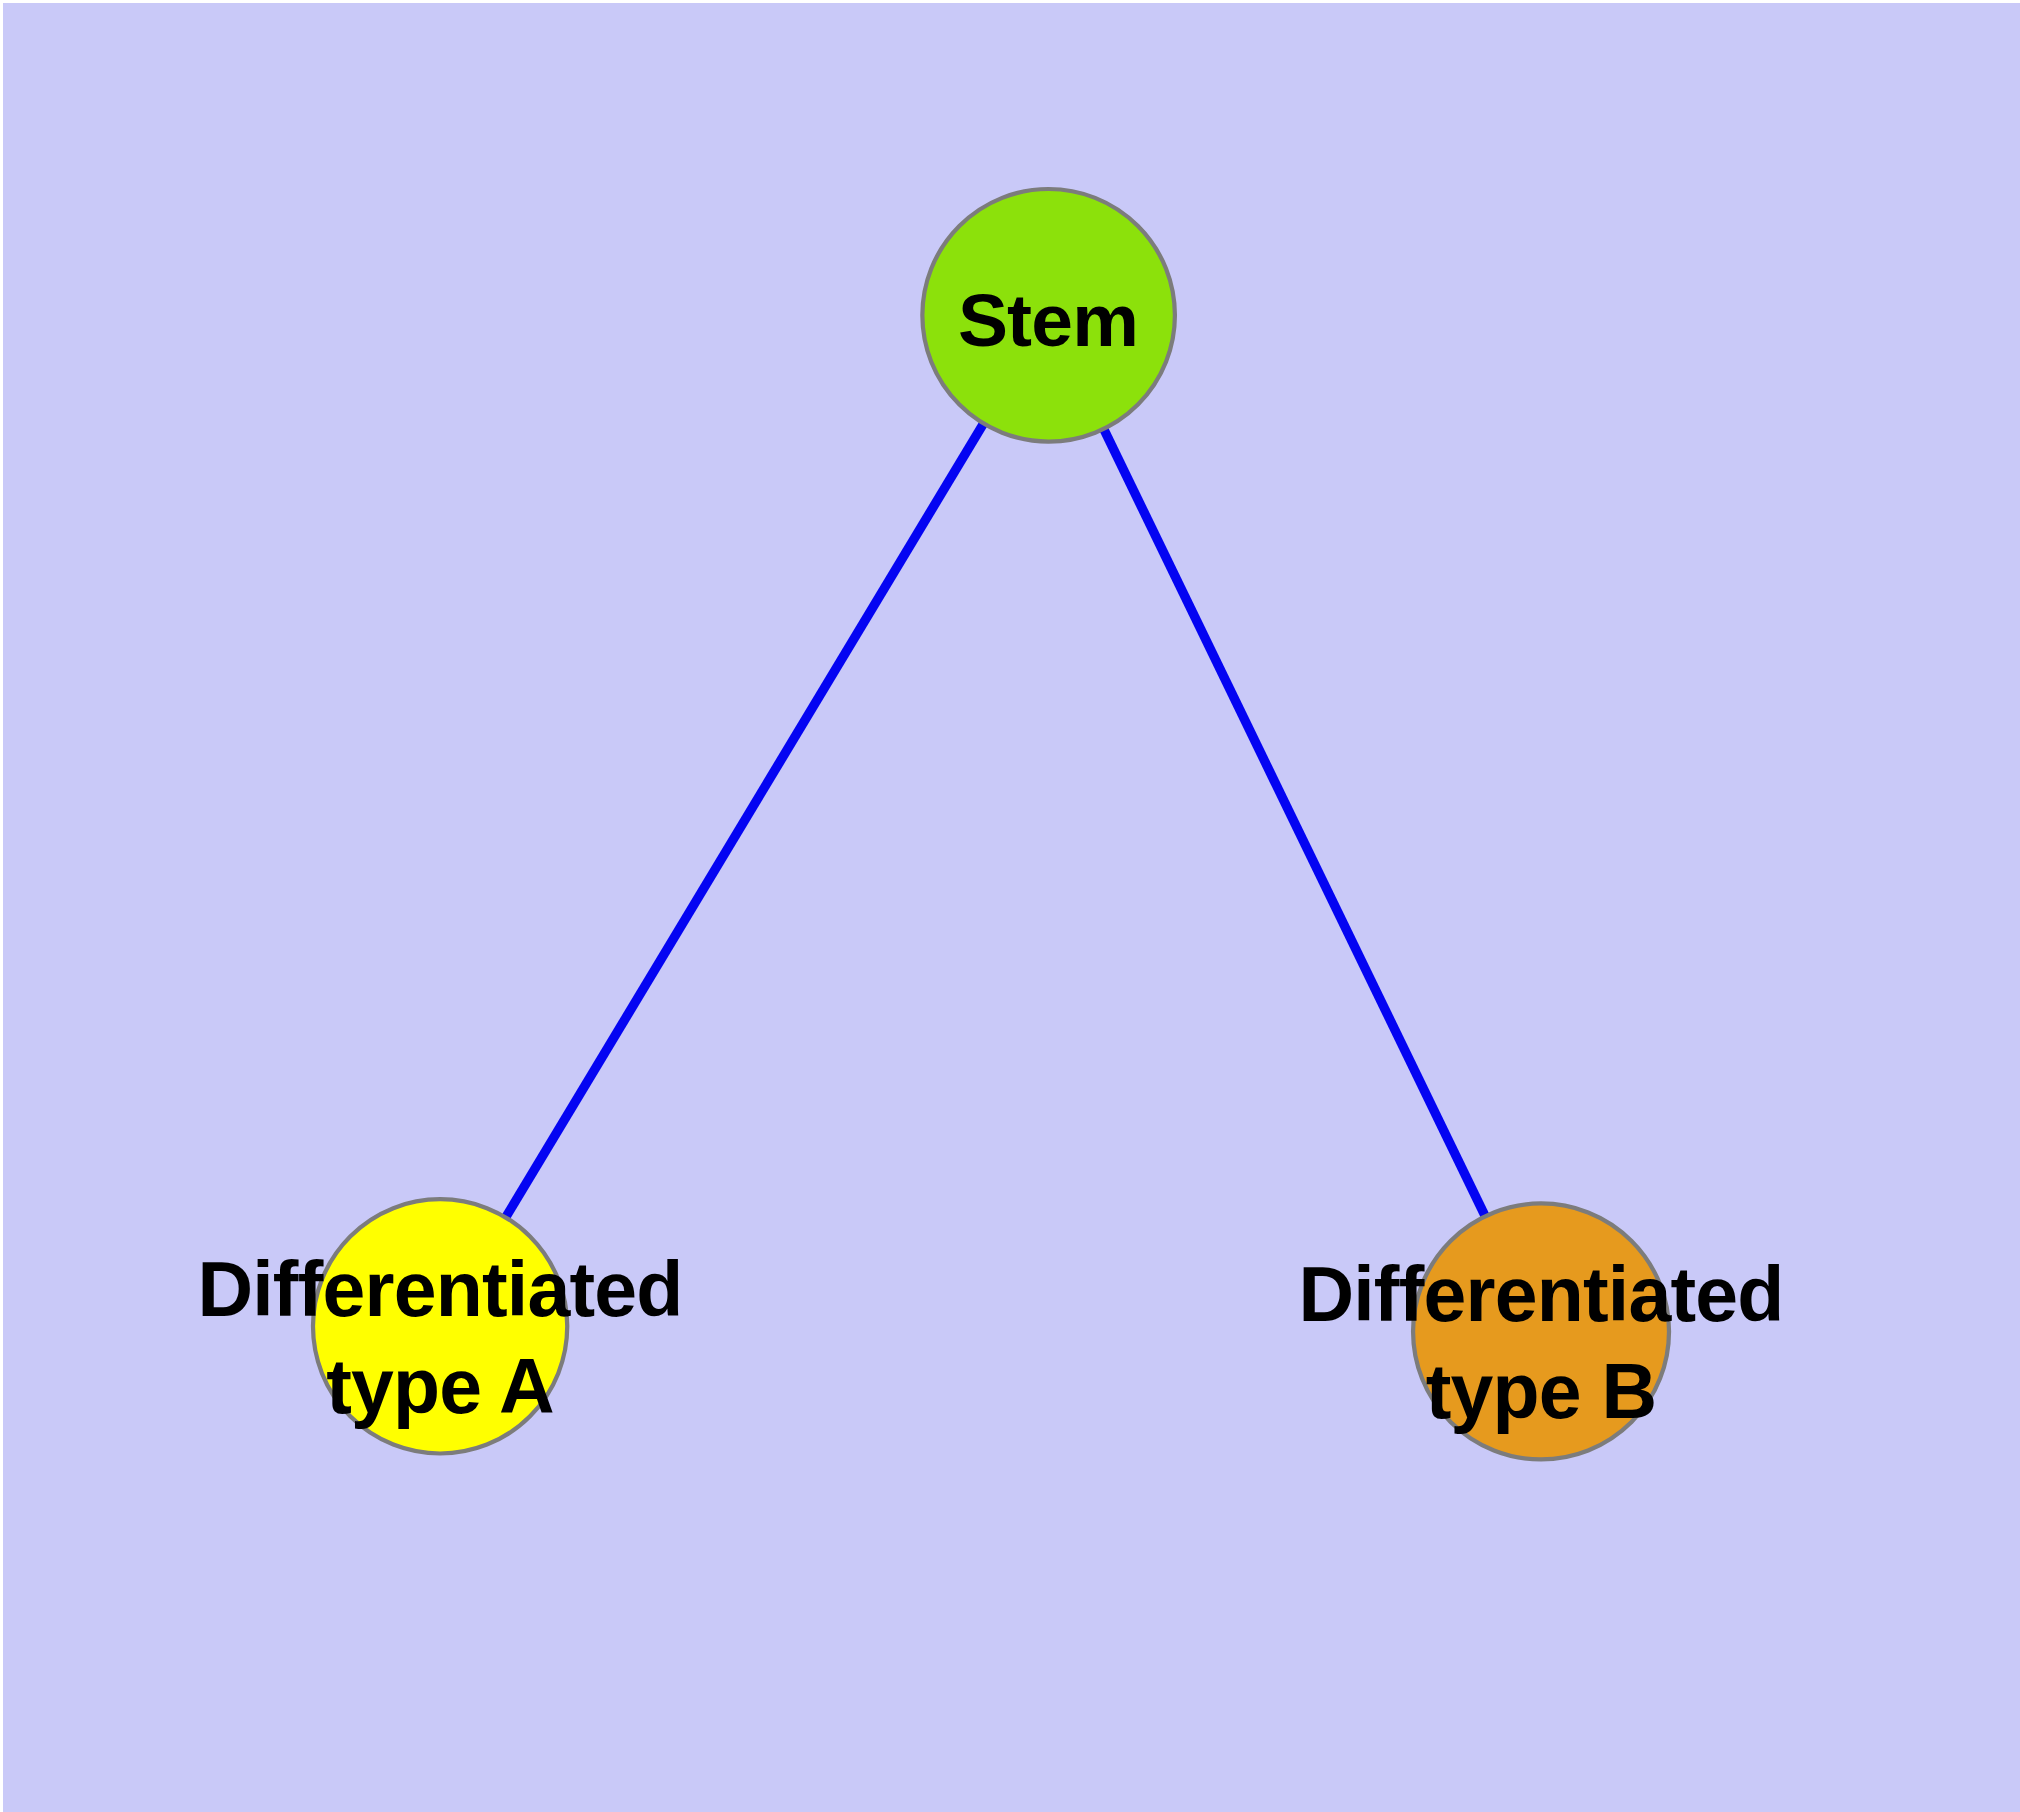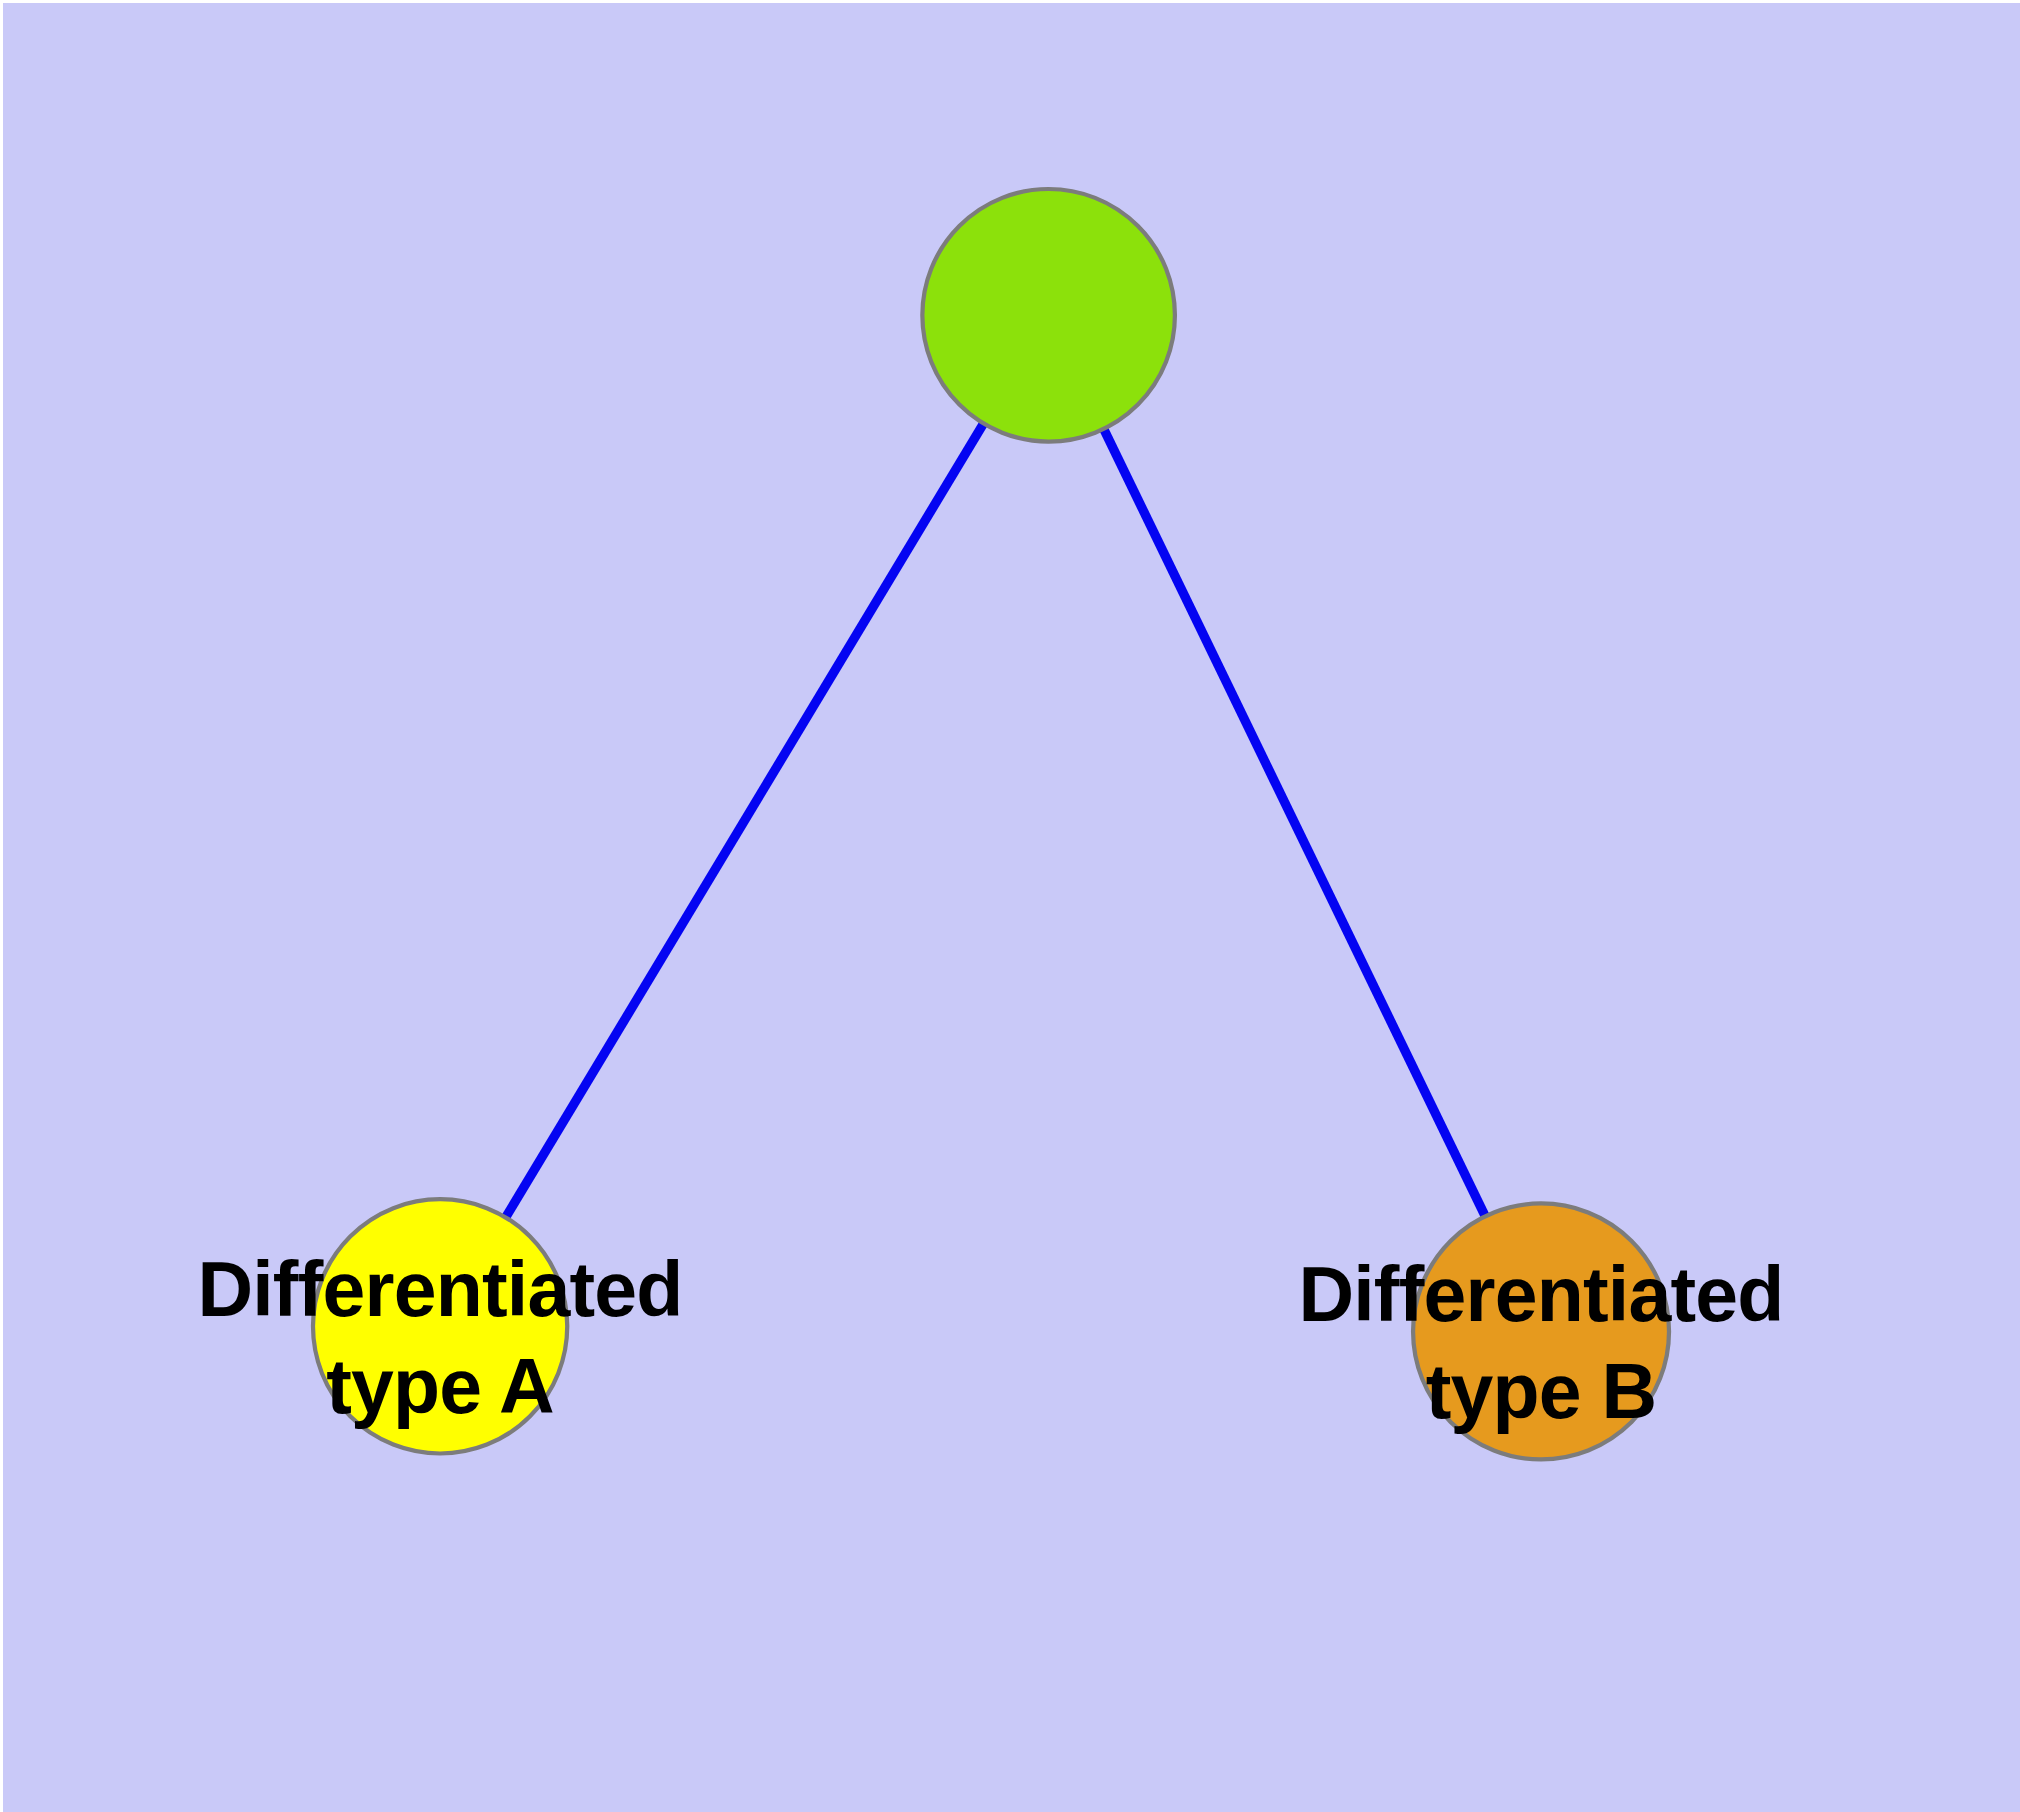--- a/index.html
+++ b/index.html
@@ -52,18 +52,19 @@
 
 <svg class="graph" viewBox="0 0 2384 2138">
     <line x1="1237" y1="372" x2="519" y2="1565" stroke="#0404f2" stroke-width="11"></line>
     <line x1="1237" y1="372" x2="1818" y2="1571" stroke="#0404f2" stroke-width="11"></line>
     <circle cx="1237" cy="372" r="149" fill="#8ce10b" stroke="#7c7c7c" stroke-width="5"></circle>
     <circle cx="519" cy="1565" r="150" fill="#ffff00" stroke="#7c7c7c" stroke-width="5"></circle>
     <circle cx="1818" cy="1571" r="151" fill="#e69a1e" stroke="#7c7c7c" stroke-width="5"></circle>
   </svg>
 
 <div class="labels-layer">
+    <div class="node-label" style="left: 1048px; top: 320px; font-size: 75px; color: rgb(0, 0, 0);">Stem</div>
     <div class="node-label" style="left: 440px; top: 1338px; font-size: 77px; color: rgb(0, 0, 0);">Differentiated
 type A</div>
     <div class="node-label" style="left: 1541px; top: 1343px; font-size: 77px; color: rgb(0, 0, 0);">Differentiated
 type B</div>
   </div>
 
 
 </body></html>

